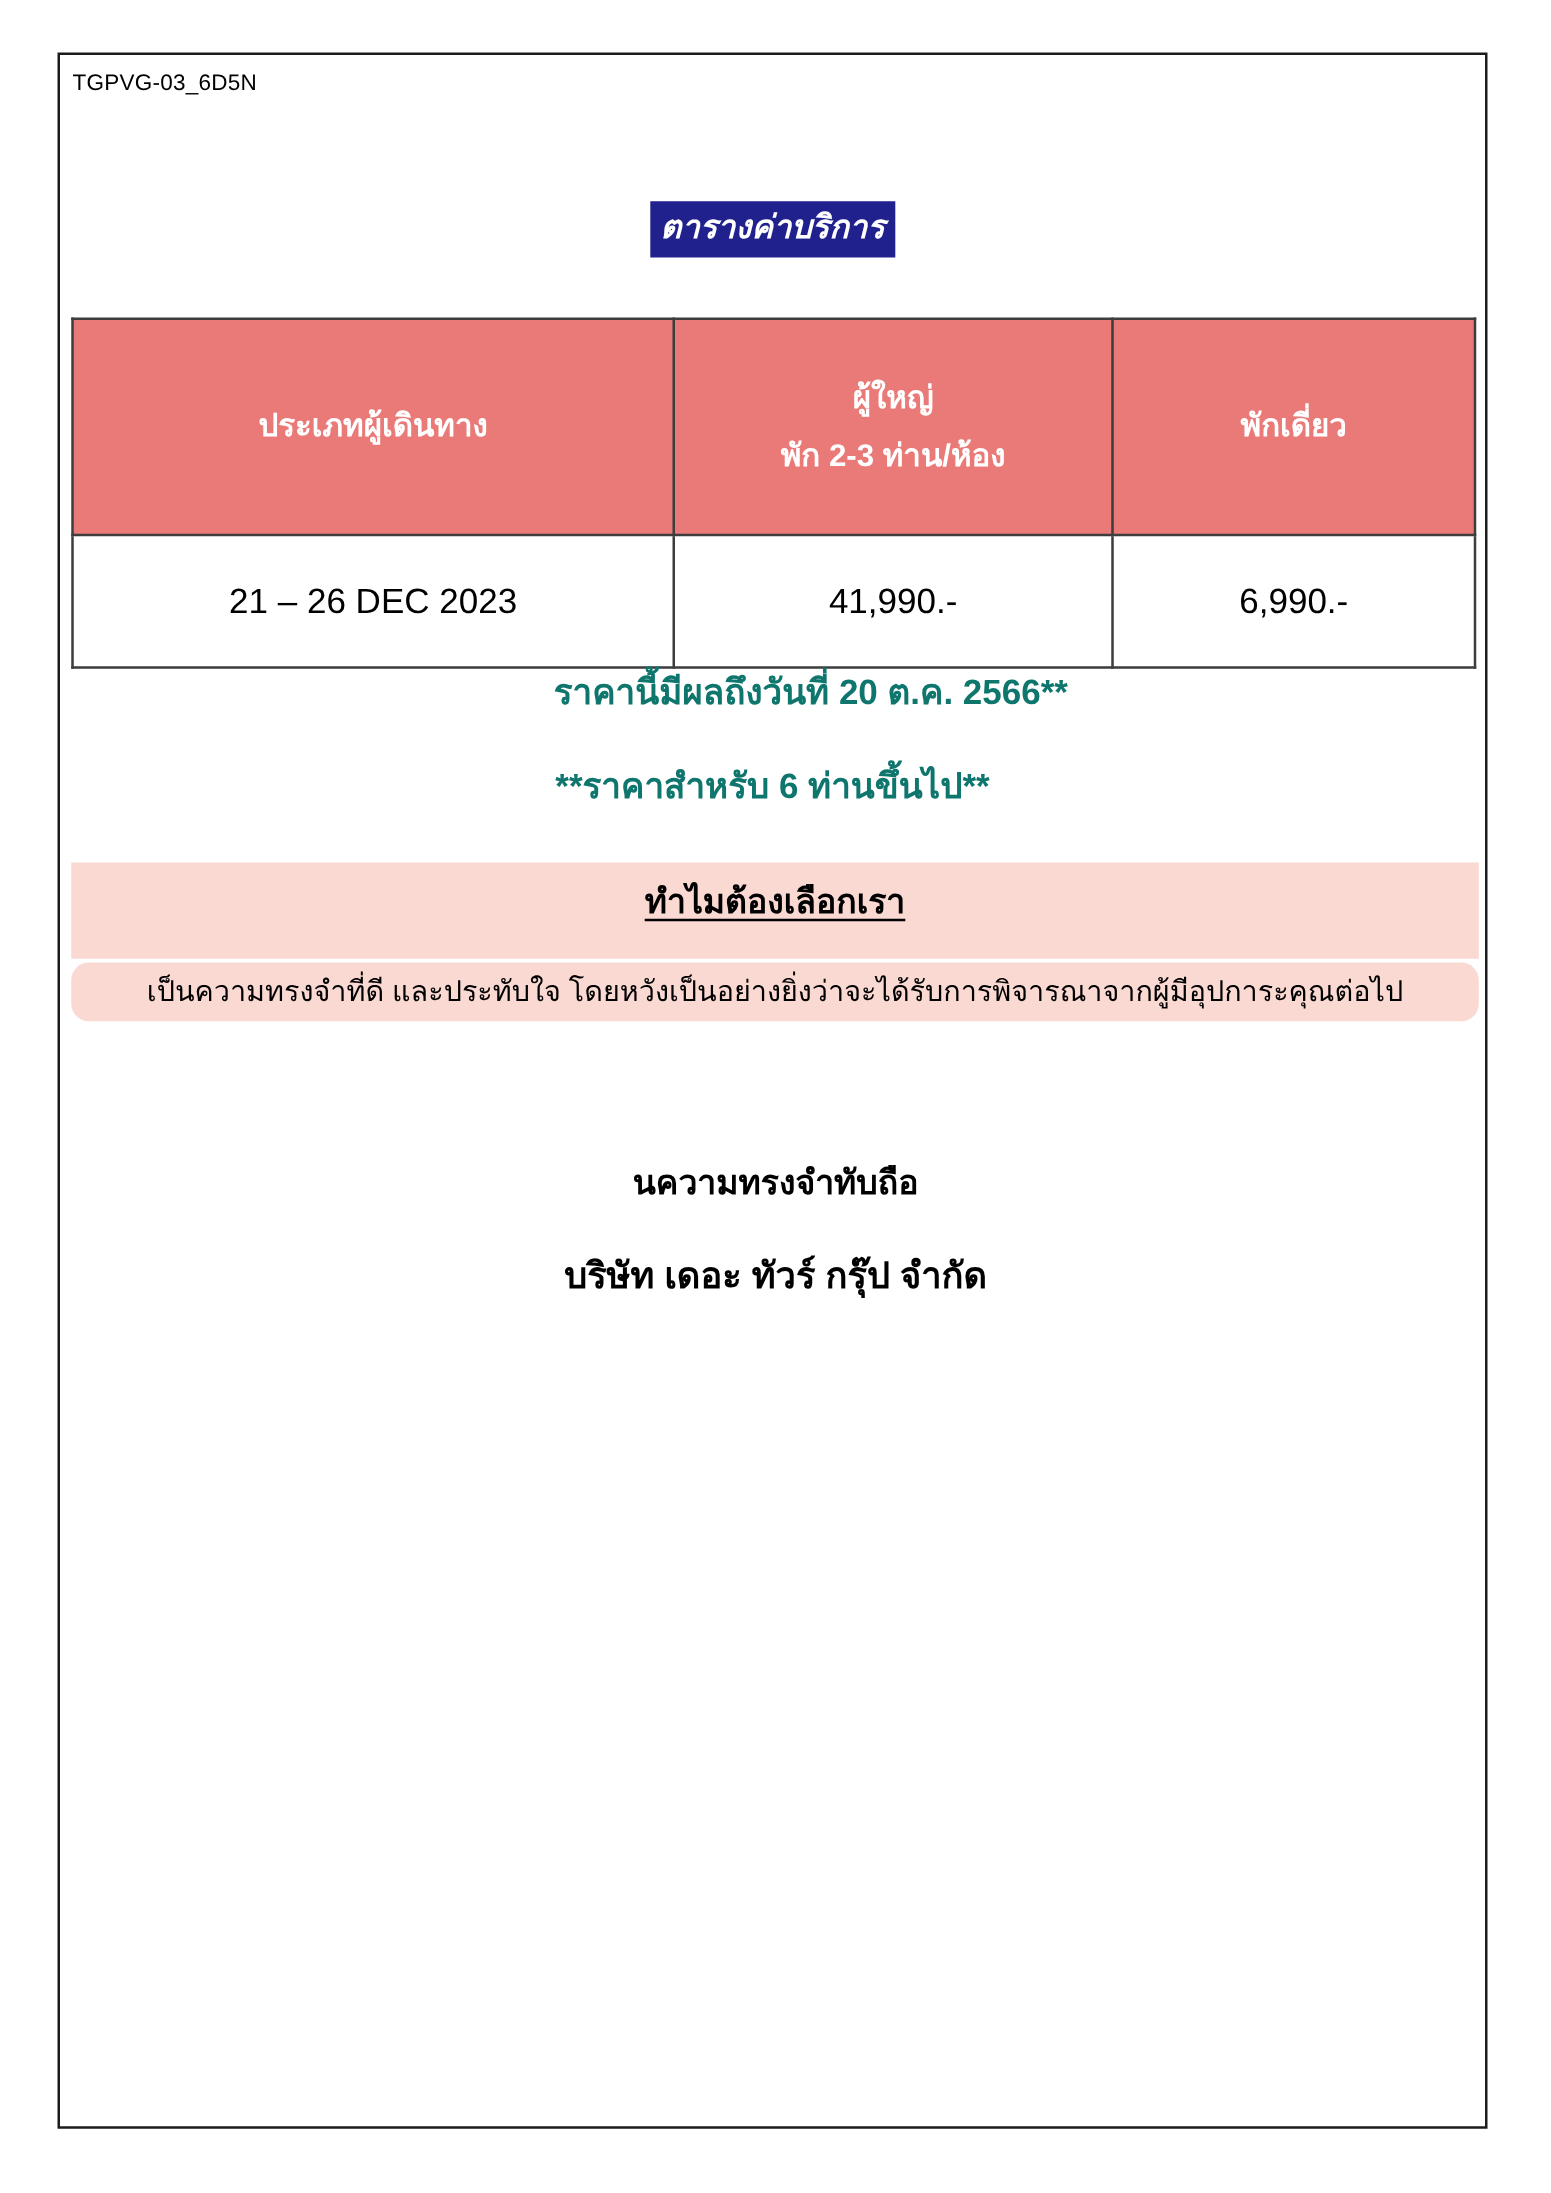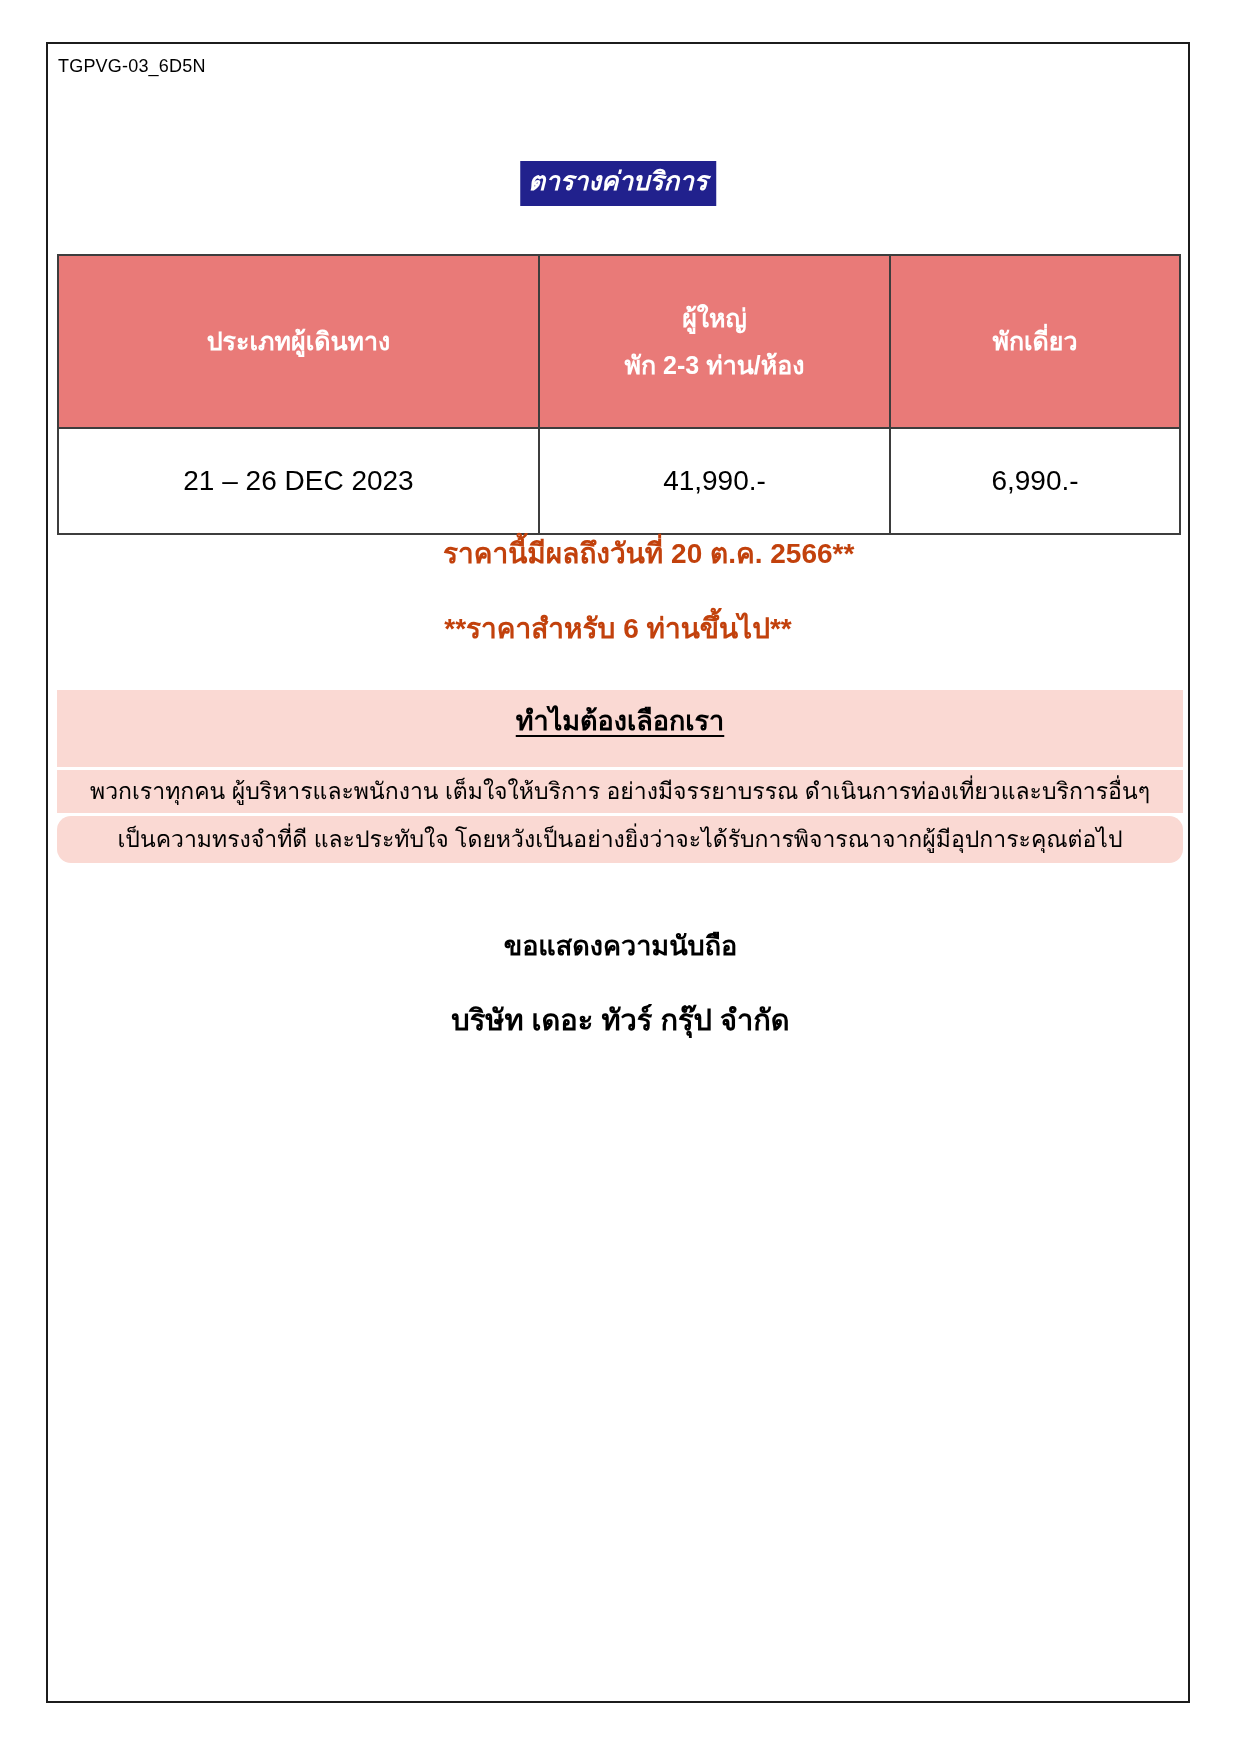--- a/index.html
+++ b/index.html
@@ -45,21 +45,21 @@
     line-height:1.85;
   }
   .price-table td {
     font-size:28px; font-weight:500; height:104px;
     background:#ffffff;
   }
   .col-type   { width:481px; }
   .col-adult  { width:351px; }
   .col-single { width:290px; }
   .red-note {
-    position:absolute; color:#c2410c;
+    position:absolute; color:#0f766e;
     font-weight:700; font-size:28px; white-space:nowrap;
     line-height:1.3;
   }
   .red1 { left:443px; top:536px; }
   .red2 { left:618px; top:611px; transform:translateX(-50%); }
   .why {
     position:absolute; left:57px; top:690px; width:1126px;
   }
   .why-title-block {
     background:#FAD9D3; height:77px;
@@ -115,18 +115,17 @@
   </tbody>
 </table>
 
 <div class="red-note red1">ราคานี้มีผลถึงวันที่ 20 ต.ค. 2566**</div>
 <div class="red-note red2">**ราคาสำหรับ 6 ท่านขึ้นไป**</div>
 
 <div class="why">
   <div class="why-title-block">
     <span>ทำไมต้องเลือกเรา</span>
   </div>
-  <div class="why-line">พวกเราทุกคน ผู้บริหารและพนักงาน เต็มใจให้บริการ อย่างมีจรรยาบรรณ ดำเนินการท่องเที่ยวและบริการอื่นๆ</div>
   <div class="why-line last">เป็นความทรงจำที่ดี และประทับใจ โดยหวังเป็นอย่างยิ่งว่าจะได้รับการพิจารณาจากผู้มีอุปการะคุณต่อไป</div>
 </div>
 
-<div class="center-text regards">ขอแสดงความนับถือ</div>
+<div class="center-text regards">นความทรงจำทับถือ</div>
 <div class="center-text company">บริษัท เดอะ ทัวร์ กรุ๊ป จำกัด</div>
 
 </body></html>

